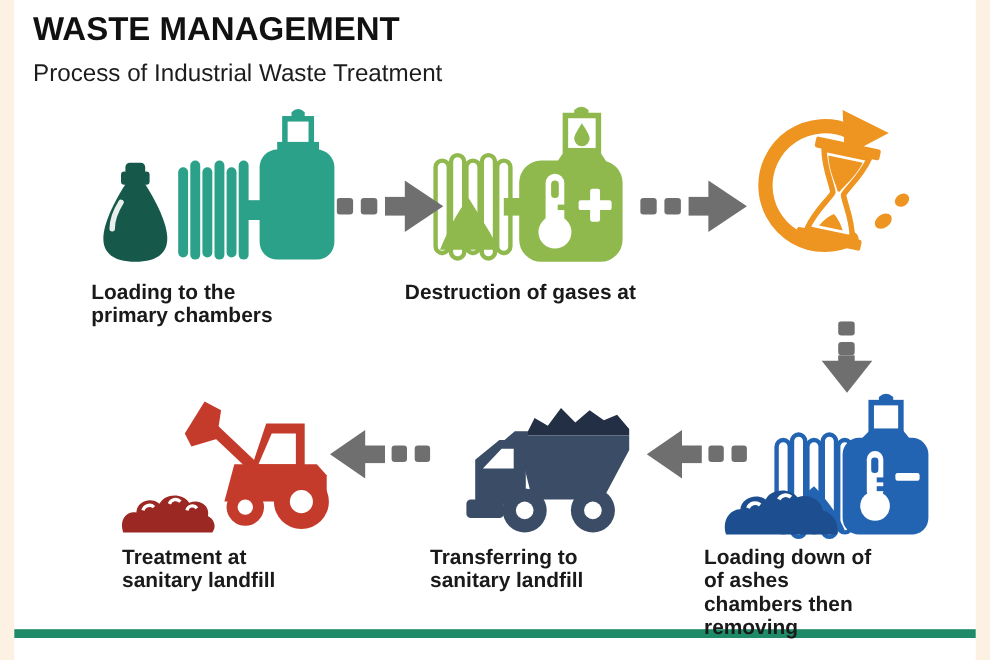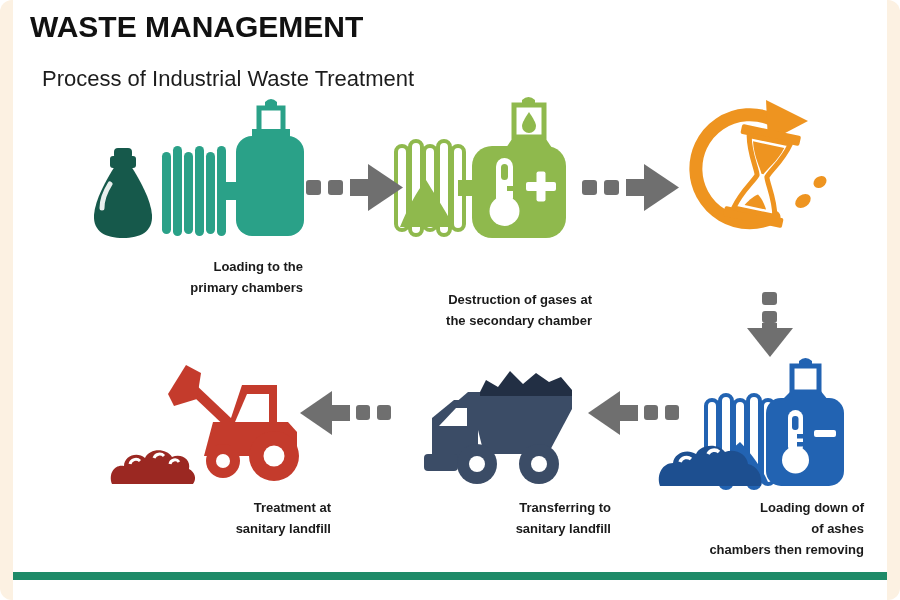--- a/index.html
+++ b/index.html
@@ -3,30 +3,30 @@
 <meta charset="utf-8">
 <style>
   :root{
     --teal:#2aa188; --teal-dark:#16594b; --green:#8fb94d; --orange:#ee9420;
     --blue:#2263b2; --blue-dark:#1d4f90; --navy:#3b4c66; --navy-dark:#222f44;
     --red:#c43b2c; --red-dark:#9b2822; --arrow:#6f6f6f; --bar:#1e8a68;
     --frame:#fcf1e2; --text:#1a1a1a;
   }
   html,body{margin:0;padding:0;background:#fff;}
   .canvas{position:relative;width:900px;height:600px;background:#fff;overflow:hidden;
-          font-family:"Liberation Sans",sans-serif;border-radius:12px;}
+          font-family:"Liberation Sans",sans-serif;}
   .frame{position:absolute;top:0;bottom:0;width:13px;background:var(--frame);}
   .frame.left{left:0}
   .frame.right{right:0}
   .bottom-bar{position:absolute;left:13px;top:572px;width:874px;height:8px;background:var(--bar);}
   .title{position:absolute;left:30px;top:10px;margin:0;font-size:30px;font-weight:700;
          color:#111;letter-spacing:0;}
-  .subtitle{position:absolute;left:30px;top:54px;margin:12px;font-size:22px;font-weight:400;color:#1c1c1c;}
+  .subtitle{position:absolute;left:30px;top:54px;margin:0;font-size:22px;font-weight:400;color:#1c1c1c;}
   .abs{position:absolute;}
-  .label{position:absolute;text-align:right;font-size:13px;font-weight:700;
+  .label{position:absolute;text-align:left;font-size:19px;font-weight:700;
          color:var(--text);line-height:21px;}
   .label span{display:block;}
   svg{display:block;}
 </style>
 </head>
 <body>
 
 <div class="canvas">
 
   <div class="frame left"></div>
@@ -234,23 +234,22 @@
         <rect x="79" y="15" width="14" height="15" rx="3"></rect>
       </g>
     </svg>
   </div>
 
   <div class="label" style="left:83px;top:256px;width:220px;">
     <span>Loading to the</span>
     <span>primary chambers</span>
   </div>
 
-  <div class="label" style="left:368px;top:256px;width:224px;margin-top:33px;">
+  <div class="label" style="left:368px;top:256px;width:224px;">
     <span>Destruction of gases at</span>
-    <span>the secondary chamber</span>
   </div>
 
 
   <div class="label" style="left:640px;top:497px;width:224px;">
     <span>Loading down of</span>
     <span>of ashes</span>
     <span>chambers then removing</span>
   </div>
 
   <div class="label" style="left:391px;top:497px;width:220px;">

